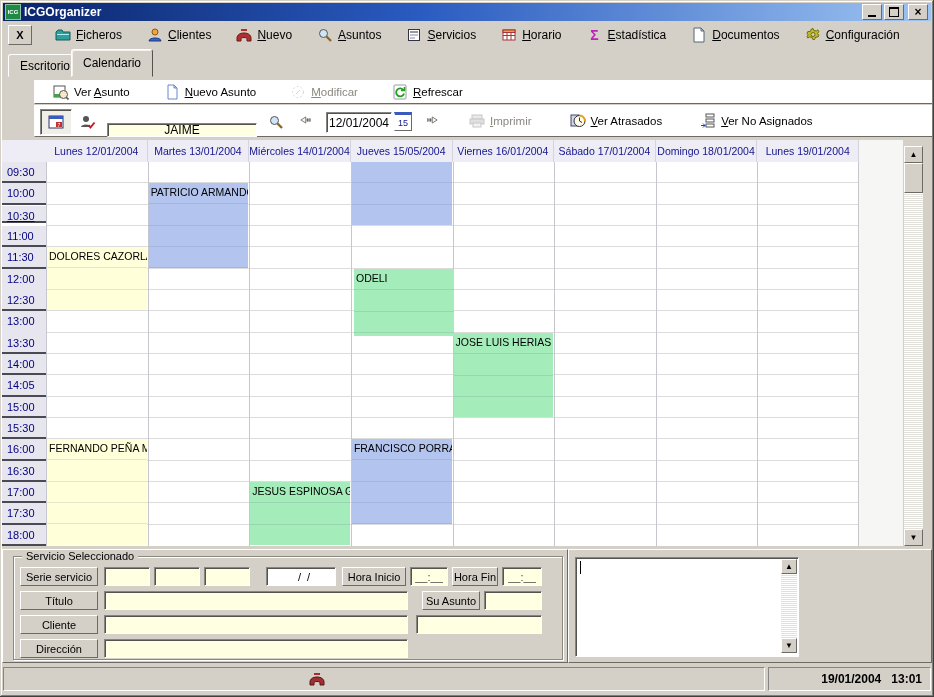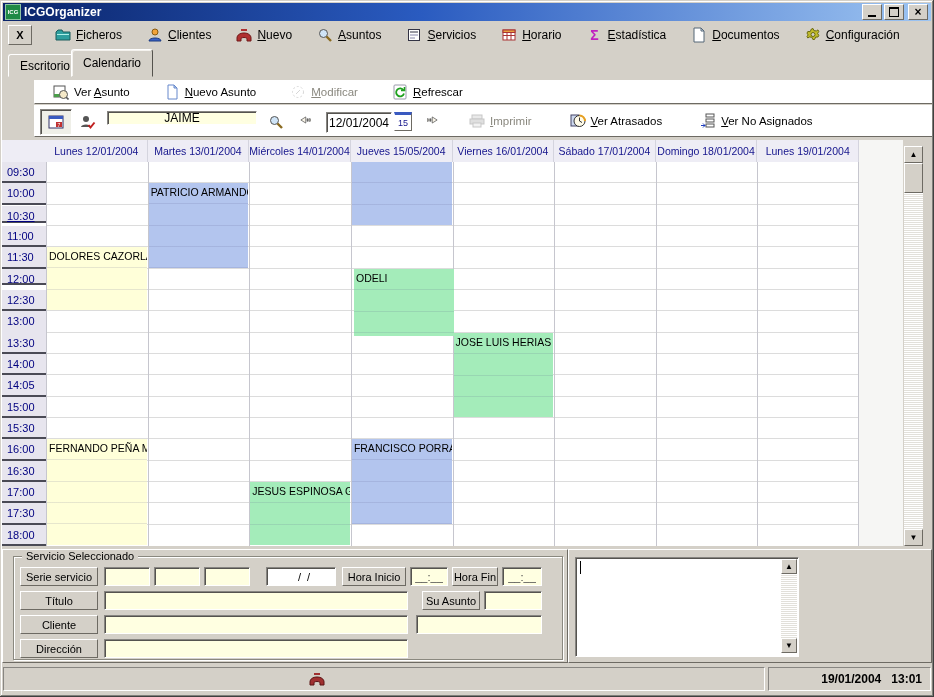--- a/index.html
+++ b/index.html
@@ -259,21 +259,21 @@
     </div>
   <div class="abs" style="left:39px;top:5px;width:28px;height:22px;display:flex;align-items:center;justify-content:center;">
       <span class="icon">
         <svg viewBox="0 0 16 16">
           <circle cx="6" cy="5" r="3" fill="#555"></circle>
           <path d="M1 13c0-3.5 10-3.5 10 0z" fill="#555"></path>
           <path d="M8.5 11l2 2.5 4-5" fill="none" stroke="#c02020" stroke-width="2"></path>
         </svg>
       </span>
     </div>
-  <input class="abs field yfield sunken" style="left: 72px; top: 5px; width: 150px; height: 14px; text-align: center; font-size: 12px;" value="JAIME">
+  <input class="abs field yfield sunken" style="left: 72px; top: 17px; width: 150px; height: 14px; text-align: center; font-size: 12px;" value="JAIME">
   <span class="abs icon" style="left:233px;top:8px;">
       <svg viewBox="0 0 16 16">
         <circle cx="6.5" cy="6.5" r="4" fill="#cfe4f7" stroke="#555"></circle>
         <line x1="9.5" y1="9.5" x2="14" y2="14" stroke="#8a6a20" stroke-width="2.4"></line>
       </svg>
     </span>
   <div class="abs" style="left:259px;top:6px;"><span class="icon" style="width:26px;">
         <svg viewBox="0 0 26 16">
           <path d="M11 3L3 8l8 5V3z" fill="#f8f4e8" stroke="#333"></path>
           <rect x="13" y="6" width="2" height="4" fill="#f8f4e8" stroke="#333" stroke-width=".8"></rect>
@@ -337,21 +337,21 @@
     <div class="dayhead" style="left: 552.125px; width: 101.625px;">Sábado 17/01/2004</div>
     <div class="dayhead" style="left: 653.75px; width: 101.625px;">Domingo 18/01/2004</div>
     <div class="dayhead" style="left: 755.375px; width: 101.625px;">Lunes 19/01/2004</div>
   </div>
 <div class="abs grid" id="calgrid">
     <div class="gutter-cell" style="top: 0px; height: 21.3333px;">09:30</div>
     <div class="gutter-cell" style="top: 21.3333px; height: 21.3333px;">10:00</div>
     <div class="gutter-cell" style="top: 44px; height: 17px; text-decoration: underline;">10:30</div>
     <div class="gutter-cell" style="top: 64px; height: 21.3333px;">11:00</div>
     <div class="gutter-cell" style="top: 85.3333px; height: 21.3333px;">11:30</div>
-    <div class="gutter-cell" style="top: 106.667px; height: 16px;">12:00</div>
+    <div class="gutter-cell" style="top: 106.667px; height: 35px;">12:00</div>
     <div class="gutter-cell" style="top: 128px; height: 21.3333px;">12:30</div>
     <div class="gutter-cell" style="top: 149.333px; height: 25px;">13:00</div>
     <div class="gutter-cell" style="top: 170.667px; height: 21.3333px;">13:30</div>
     <div class="gutter-cell" style="top: 192px; height: 21.3333px;">14:00</div>
     <div class="gutter-cell" style="top: 213.333px; height: 21.3333px;">14:05</div>
     <div class="gutter-cell" style="top: 234.667px; height: 21.3333px;">15:00</div>
     <div class="gutter-cell" style="top: 256px; height: 21.3333px;">15:30</div>
     <div class="gutter-cell" style="top: 277.333px; height: 21.3333px;">16:00</div>
     <div class="gutter-cell" style="top: 298.667px; height: 21.3333px;">16:30</div>
     <div class="gutter-cell" style="top: 320px; height: 21.3333px;">17:00</div>

